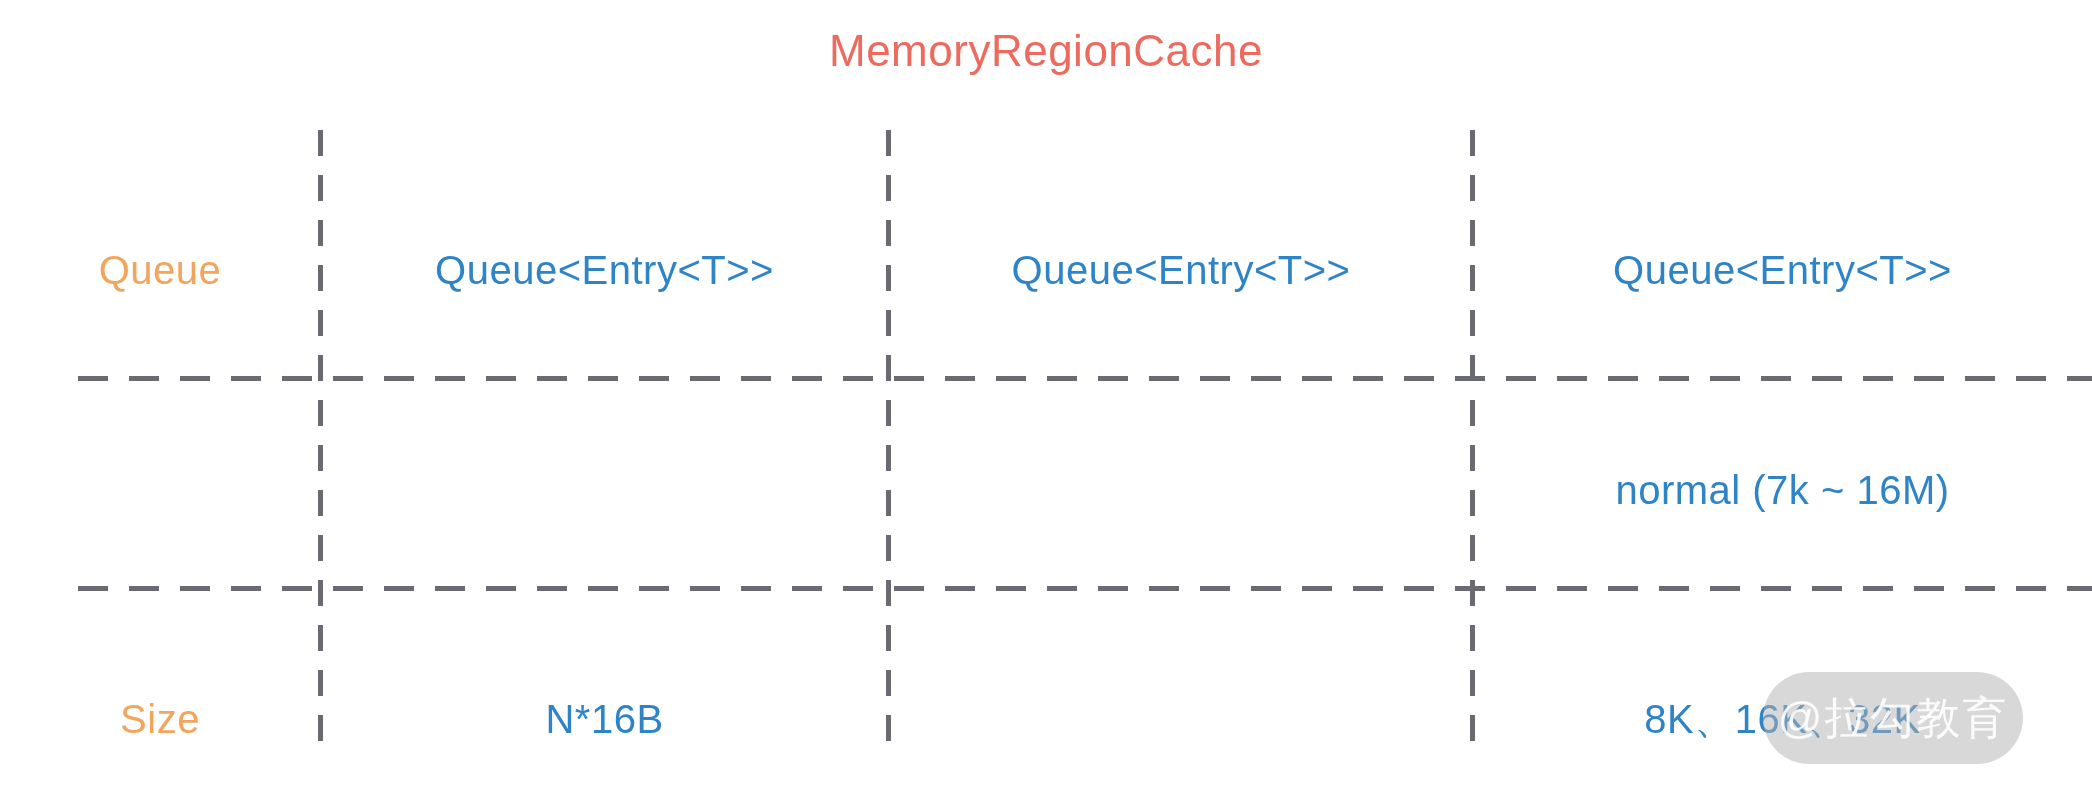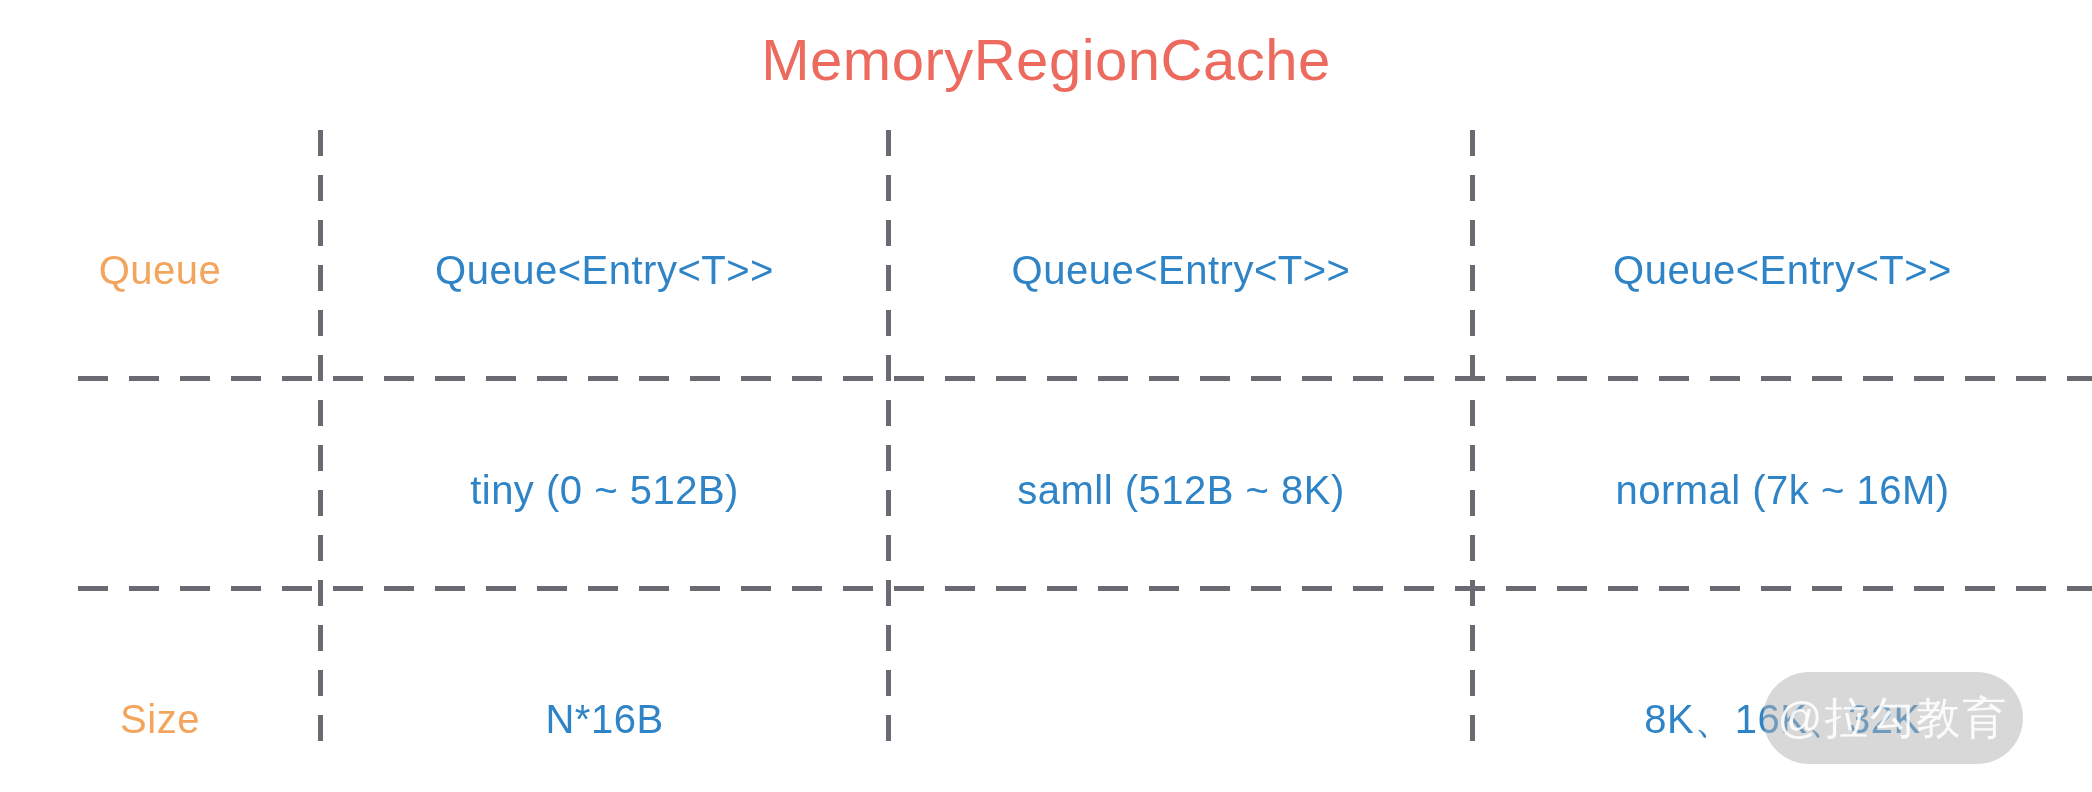--- a/index.html
+++ b/index.html
@@ -14,21 +14,21 @@
     height: 792px;
     background: #ffffff;
     overflow: hidden;
   }
   .title {
     position: absolute;
     top: 26px;
     left: 0;
     width: 100%;
     text-align: center;
-    font-size: 58px;
+    font-size: 44px;
     font-weight: 500;
     color: #EC6A5E;
     letter-spacing: 0.5px;
   }
   
   .vline {
     position: absolute;
     top: 130px;
     height: 628px;
     width: 5px;
@@ -97,22 +97,20 @@
   <div class="vline" style="left:1470px"></div>
 
   <div class="hline" style="top:376px"></div>
   <div class="hline" style="top:586px"></div>
 
   <div class="cell rowlabel c0 r1">Queue</div>
   <div class="cell c1 r1">Queue&lt;Entry&lt;T&gt;&gt;</div>
   <div class="cell c2 r1">Queue&lt;Entry&lt;T&gt;&gt;</div>
   <div class="cell c3 r1">Queue&lt;Entry&lt;T&gt;&gt;</div>
 
-  <div class="cell c1 r2">tiny (0 ~ 512B)</div>
-  <div class="cell c2 r2">samll (512B ~ 8K)</div>
   <div class="cell c3 r2">normal (7k ~ 16M)</div>
 
   <div class="cell rowlabel c0 r3">Size</div>
   <div class="cell c1 r3">N*16B</div>
   <div class="cell c3 r3">8K、16K、32K</div>
 
   <div class="watermark">
     <span>@拉勾教育</span>
   </div>
 

